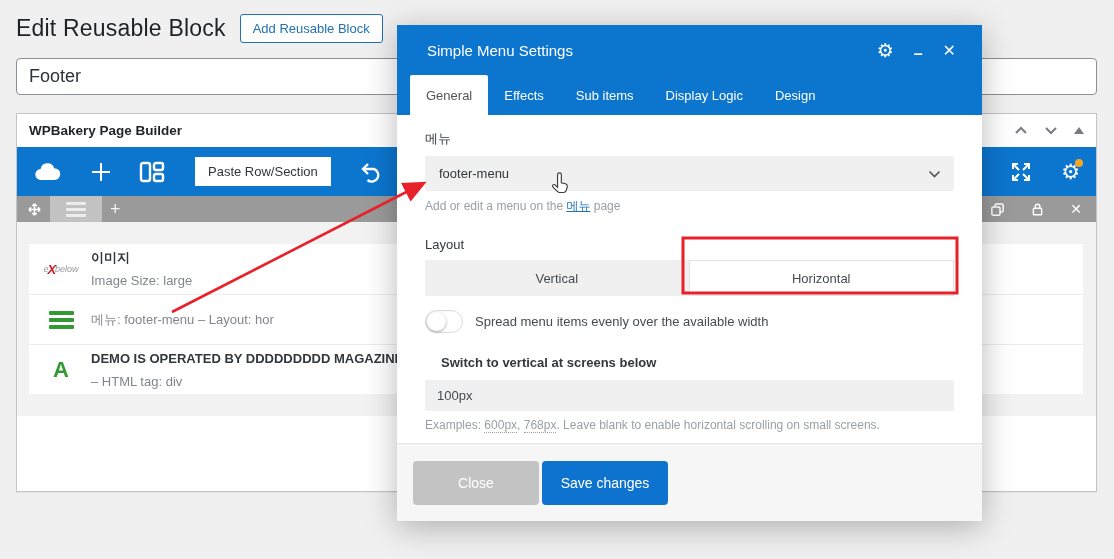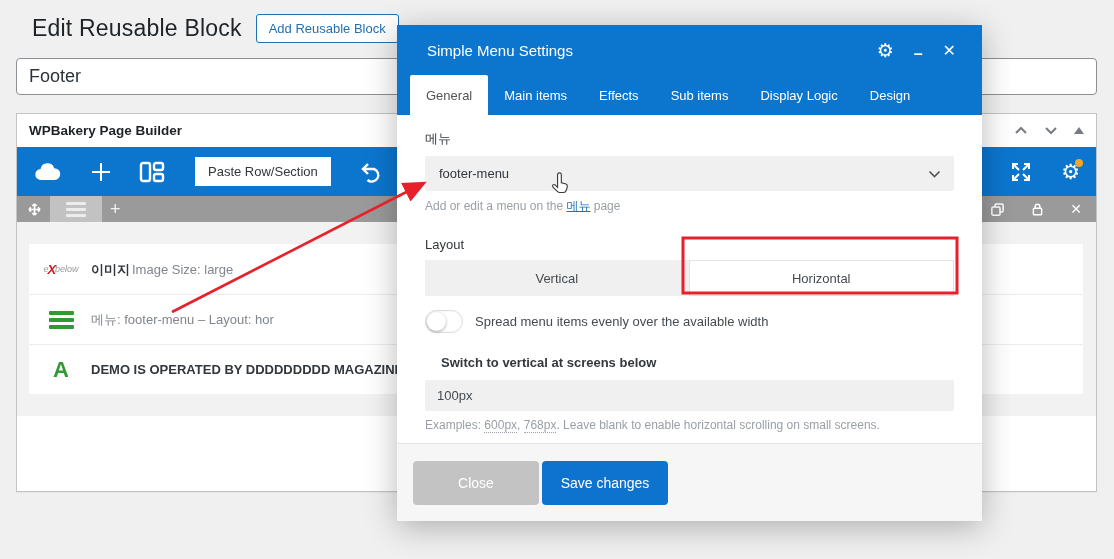--- a/index.html
+++ b/index.html
@@ -5,21 +5,21 @@
   * { box-sizing: border-box; }
   html,body { margin:0; padding:0; }
   body {
     width:1114px; height:559px; position:relative; overflow:hidden;
     background:#f0f0f1;
     font-family:"Liberation Sans", sans-serif;
     color:#32373c;
   }
 
   
-  .page-head { position:absolute; left:32px; top:14px; display:flex; align-items:center; gap:14px; }
+  .page-head { position:absolute; left:16px; top:14px; display:flex; align-items:center; gap:14px; }
   .page-head h1 { margin:0; font-size:23px; font-weight:500; color:#1d2327; letter-spacing:.2px; }
   .add-block-btn {
     font-size:13px; color:#2271b1; background:#fff; border:1px solid #2271b1;
     border-radius:3px; padding:6px 12px; cursor:pointer; font-family:inherit;
   }
   .title-input {
     position:absolute; left:16px; top:58px; width:1081px; height:37px;
     border:1px solid #8c8f94; border-radius:4px; background:#fff;
     font-size:18px; color:#2c3338; padding:0 12px; font-family:inherit;
   }
@@ -54,21 +54,21 @@
   .rb-seg { background:#c2c2c2; height:26px; display:flex; align-items:center; padding:0 16px; margin-right:8px; cursor:pointer; }
   .burger { width:20px; height:3px; background:#ededed; border-radius:1px; box-shadow:0 6px 0 #ededed, 0 12px 0 #ededed; margin-bottom:12px; }
   .rb-plus { color:#f0f0f0; font-size:18px; line-height:18px; cursor:pointer; font-weight:400; }
   .rb-right { position:absolute; right:14px; top:0; height:26px; display:flex; align-items:center; gap:18px; }
   .rb-x { color:#fff; font-size:14px; cursor:pointer; }
 
   .vc-content { height:194px; background:#f2f2f2; padding:22px 13px 0 12px; }
   .vc-rows { background:#fff; }
   .vc-row { height:50px; display:flex; align-items:center; padding:0 14px; cursor:pointer; }
   .vc-row + .vc-row { border-top:1px solid #ececec; }
-  .row-text { display:flex; flex-direction:row; justify-content:center; gap:2px; }
+  .row-text { display:flex; flex-direction:column; justify-content:center; gap:8px; }
   .row-title { font-size:13px; font-weight:700; color:#32373c; line-height:15px; }
   .row-sub { font-size:13px; color:#81868c; line-height:15px; }
   .thumb {
     width:36px; height:22px; margin-right:12px; display:flex; align-items:center; justify-content:center;
     font-style:italic; font-size:9px; color:#9a9a9a; white-space:nowrap; overflow:hidden;
   }
   .thumb .tx { color:#d11a1f; font-weight:700; font-size:13px; font-style:italic; margin:0 -1px; }
   .micon { width:36px; margin-right:12px; display:flex; align-items:center; justify-content:center; }
   .green-burger { width:25px; height:4px; background:#339933; border-radius:1px; box-shadow:0 7px 0 #339933, 0 14px 0 #339933; margin-bottom:14px; }
   .a-letter { font-size:22px; font-weight:700; color:#339933; line-height:22px; }
@@ -280,21 +280,20 @@
     <span class="modal-title">Simple Menu Settings</span>
     <span class="mh-icons">
       <span class="mh-gear">⚙</span>
       <span class="mh-min">–</span>
       <span class="mh-close">✕</span>
     </span>
   </div>
 
   <div class="modal-tabs">
     <span class="mtab active">General</span>
-    <span class="mtab">Main items</span>
     <span class="mtab">Effects</span>
     <span class="mtab">Sub items</span>
     <span class="mtab">Display Logic</span>
     <span class="mtab">Design</span>
   </div>
 
   <div class="modal-body">
 
     <div class="f-label">메뉴</div>
     <div class="sel">

